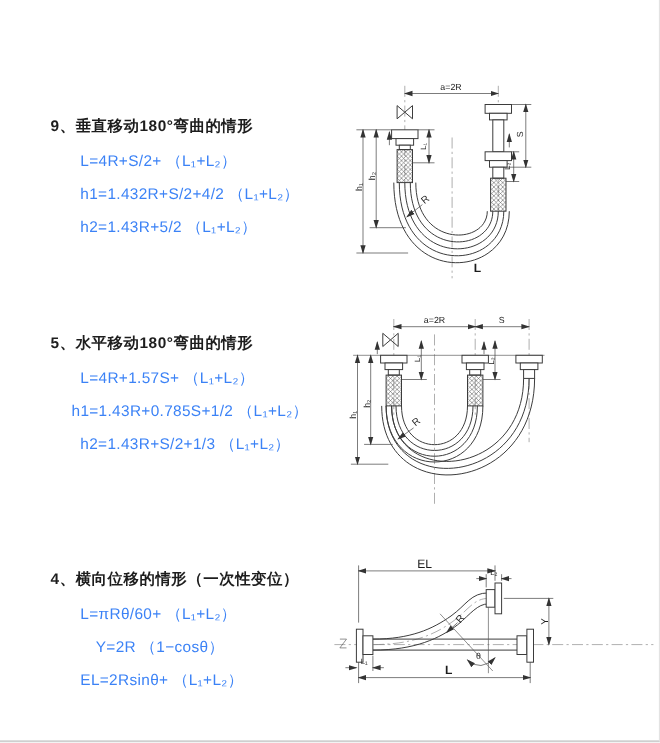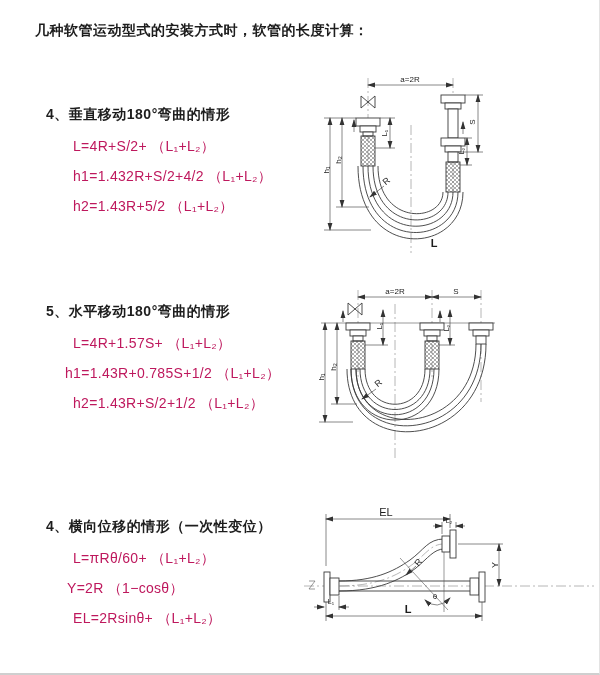--- a/index.html
+++ b/index.html
@@ -1,55 +1,54 @@
 <!DOCTYPE html>
 <html><head>
 <meta charset="utf-8">
 <style>
   html,body{margin:0;padding:0;background:#fff;}
   body{width:600px;height:675px;font-family:"Liberation Sans","DejaVu Sans",sans-serif;color:#1d1d1d;}
   .page{position:relative;width:600px;height:675px;background:#ffffff;overflow:hidden;
         border-right:1px solid #e3e3e3;border-bottom:2px solid #cfcfcf;box-sizing:border-box;}
   .title{position:absolute;left:35px;top:22px;font-size:14px;font-weight:bold;letter-spacing:.5px;white-space:nowrap;}
   .sec-heading{position:absolute;font-size:14px;font-weight:bold;letter-spacing:.5px;white-space:nowrap;}
-  .formula{position:absolute;font-size:14px;font-weight:normal;color:#be185d;letter-spacing:.3px;white-space:nowrap;}
+  .formula{position:absolute;font-size:14px;font-weight:normal;color:#3b82f6;letter-spacing:.3px;white-space:nowrap;}
   svg{position:absolute;overflow:visible;}
   svg text{fill:#1c1c1c;font-family:"Liberation Sans","DejaVu Sans",sans-serif;}
   .ln{stroke:#3a3a3a;stroke-width:.9;fill:none;}
   .fit{stroke:#3a3a3a;stroke-width:.9;fill:#ffffff;}
   .braid{stroke:#3a3a3a;stroke-width:.9;fill:url(#hatch);}
   .dim{stroke:#474747;stroke-width:.65;fill:none;}
   .cl{stroke:#7a7a7a;stroke-width:.55;fill:none;stroke-dasharray:10 3 2 3;}
   .thin{stroke:#555;stroke-width:.6;fill:none;}
 </style>
 </head>
 <body>
 
 <div class="page">
 
-  <div class="title">几种软管运动型式的安装方式时，软管的长度计算：</div>
 
   <div>
-    <div class="sec-heading" style="left:46px;top:106px">4、垂直移动180°弯曲的情形</div>
+    <div class="sec-heading" style="left:46px;top:106px">9、垂直移动180°弯曲的情形</div>
     <div class="formula" style="left:73px;top:138px">L=4R+S/2+ （L₁+L₂）</div>
     <div class="formula" style="left:73px;top:168px">h1=1.432R+S/2+4/2 （L₁+L₂）</div>
     <div class="formula" style="left:73px;top:198px">h2=1.43R+5/2 （L₁+L₂）</div>
   </div>
 
   <div>
     <div class="sec-heading" style="left:46px;top:303px">5、水平移动180°弯曲的情形</div>
     <div class="formula" style="left:73px;top:335px">L=4R+1.57S+ （L₁+L₂）</div>
     <div class="formula" style="left:65px;top:365px">h1=1.43R+0.785S+1/2 （L₁+L₂）</div>
-    <div class="formula" style="left:73px;top:395px">h2=1.43R+S/2+1/2 （L₁+L₂）</div>
+    <div class="formula" style="left:73px;top:395px">h2=1.43R+S/2+1/3 （L₁+L₂）</div>
   </div>
 
   <div>
     <div class="sec-heading" style="left:46px;top:518px">4、横向位移的情形（一次性变位）</div>
     <div class="formula" style="left:73px;top:550px">L=πRθ/60+ （L₁+L₂）</div>
-    <div class="formula" style="left:67px;top:580px">Y=2R （1−cosθ）</div>
+    <div class="formula" style="left:87px;top:580px">Y=2R （1−cosθ）</div>
     <div class="formula" style="left:73px;top:610px">EL=2Rsinθ+ （L₁+L₂）</div>
   </div>
 
   <svg style="left:313px;top:70px" width="282" height="186" viewBox="0 0 282 186">
     <defs>
       <pattern id="hatch" width="4" height="4" patternUnits="userSpaceOnUse">
         <path d="M0,4 L4,0 M0,0 L4,4" stroke="#5a5a5a" stroke-width="0.5"></path>
       </pattern>
       <marker id="ar" markerWidth="8" markerHeight="8" refX="7" refY="4" orient="auto" markerUnits="userSpaceOnUse">
         <path d="M0,1.6 L8,4 L0,6.4 z" fill="#333"></path>

